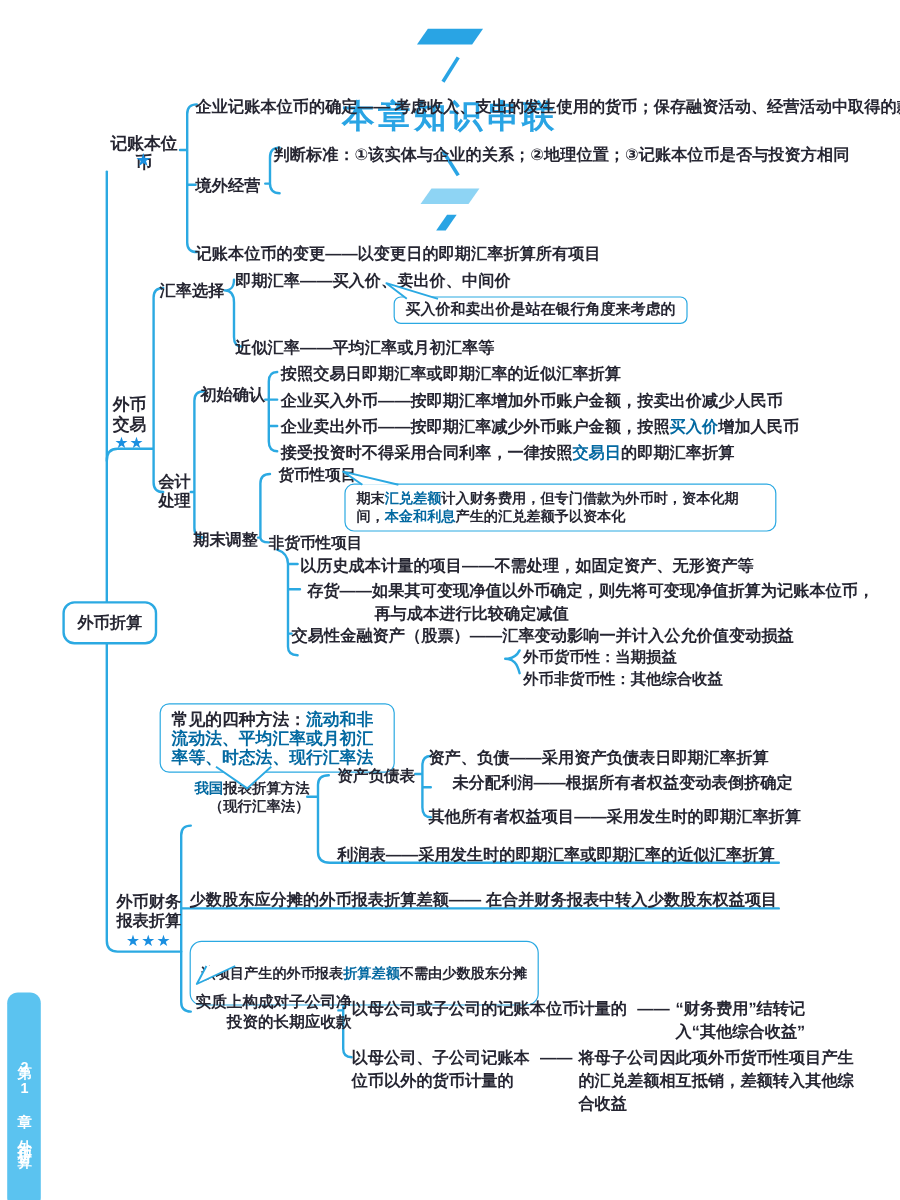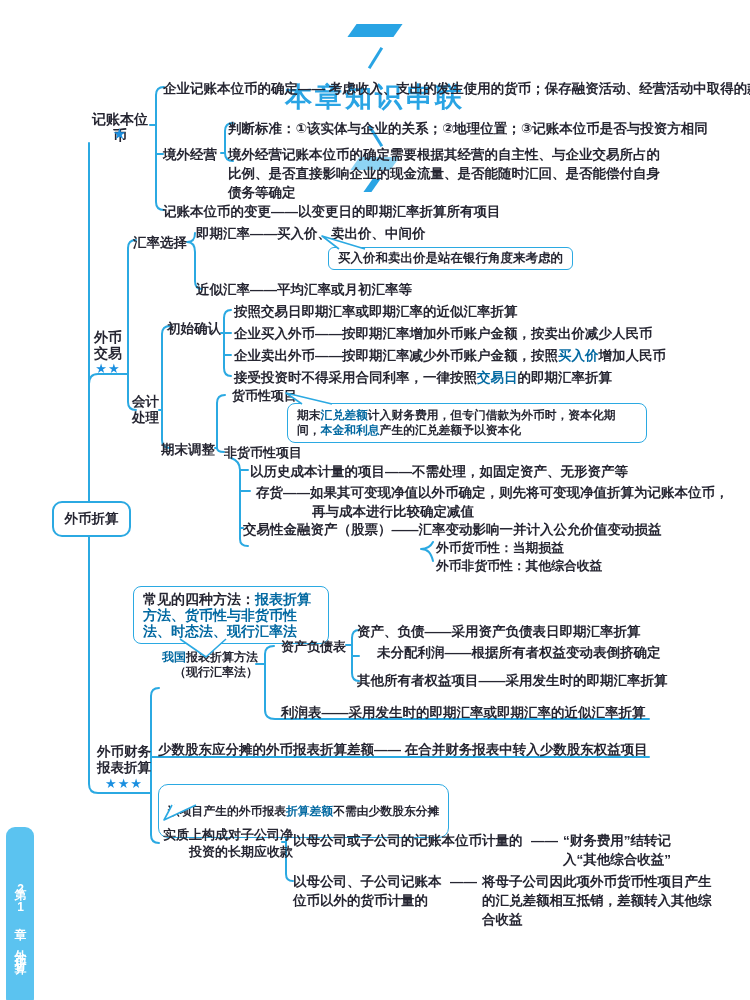--- a/index.html
+++ b/index.html
@@ -69,21 +69,20 @@
 
   <div class="rootbox" style="left:52px;top:501px;width:75px;height:32px;">外币折算</div>
 
   <div class="abs mainlbl" style="left:87px;top:111px;width:66px;">记账本位币</div>
   <div class="abs stars" style="left:87px;top:127px;width:66px;font-size:15px;">★</div>
 
   <div class="abs t" style="left:163px;top:79px;width:540px;padding-left:164px;text-indent:-164px;">企业记账本位币的确定—— 考虑收入、支出的发生使用的货币；保存融资活动、经营活动中取得的款项所使用的货币</div>
 
   <div class="abs lbl" style="left:163px;top:146px;">境外经营</div>
   <div class="abs t" style="left:228px;top:119px;width:500px;">判断标准：①该实体与企业的关系；②地理位置；③记账本位币是否与投资方相同</div>
-  <div class="abs t" style="left:228px;top:145px;width:440px;">境外经营记账本位币的确定需要根据其经营的自主性、与企业交易所占的比例、是否直接影响企业的现金流量、是否能随时汇回、是否能偿付自身债务等确定</div>
 
   <div class="abs t" style="left:163px;top:202px;width:560px;">记账本位币的变更——以变更日的即期汇率折算所有项目</div>
 
   <div class="abs mainlbl" style="left:92px;top:329px;width:32px;">外币交易</div>
   <div class="abs stars" style="left:86px;top:362px;width:44px;">★★</div>
 
   <div class="abs lbl" style="left:133px;top:234px;">汇率选择</div>
   <div class="abs t" style="left:196px;top:224px;width:320px;">即期汇率——买入价、卖出价、中间价</div>
   <div class="callout" style="left:328px;top:247px;padding:2px 9px;font-size:12.5px;border-radius:6px;line-height:17px;">买入价和卖出价是站在银行角度来考虑的</div>
   <div class="abs t" style="left:196px;top:280px;width:320px;">近似汇率——平均汇率或月初汇率等</div>
@@ -100,21 +99,21 @@
   <div class="abs lbl" style="left:232px;top:387px;font-size:13px;">货币性项目</div>
   <div class="callout" style="left:287px;top:403px;width:340px;padding:4px 9px;font-size:11.8px;line-height:15px;border-radius:8px;"><span>期末</span><span class="hl">汇兑差额</span><span>计入财务费用，但专门借款为外币时，资本化期间，</span><span class="hl">本金和利息</span><span>产生的汇兑差额予以资本化</span></div>
   <div class="abs lbl" style="left:224px;top:444px;font-size:13px;">非货币性项目</div>
 
   <div class="abs t" style="left:256px;top:483px;width:425px;padding-left:56px;text-indent:-56px;">存货——如果其可变现净值以外币确定，则先将可变现净值折算为记账本位币，再与成本进行比较确定减值</div>
   <div class="abs t" style="left:250px;top:462px;width:470px;">以历史成本计量的项目——不需处理，如固定资产、无形资产等</div>
   <div class="abs t" style="left:243px;top:520px;width:470px;">交易性金融资产（股票）——汇率变动影响一并计入公允价值变动损益</div>
   <div class="abs t" style="left:436px;top:538px;width:260px;font-size:12.8px;">外币货币性：当期损益</div>
   <div class="abs t" style="left:436px;top:556px;width:260px;font-size:12.8px;">外币非货币性：其他综合收益</div>
 
-  <div class="callout" style="left:133px;top:586px;width:176px;padding:4px 9px;font-size:14px;line-height:16px;border-radius:8px;"><span>常见的四种方法：</span><span class="hl">报表折算方法、货币性与非货币性法、时态法、现行汇率法</span></div>
+  <div class="callout" style="left:133px;top:586px;width:176px;padding:4px 9px;font-size:14px;line-height:16px;border-radius:8px;"><span>常见的四种方法：</span><span class="hl">流动和非流动法、平均汇率或月初汇率等、时态法、现行汇率法</span></div>
   <div class="abs lbl ctr" style="left:158px;top:650px;width:100px;font-size:12px;line-height:15px;"><span class="hl">我国</span><span>报表折算方法（现行汇率法）</span></div>
 
   <div class="abs lbl" style="left:281px;top:638px;font-size:13px;">资产负债表</div>
   <div class="abs t" style="left:357px;top:622px;width:380px;">资产、负债——采用资产负债表日即期汇率折算</div>
   <div class="abs t" style="left:357px;top:643px;width:380px;margin-left:20px;">未分配利润——根据所有者权益变动表倒挤确定</div>
   <div class="abs t" style="left:281px;top:703px;width:400px;">利润表——采用发生时的即期汇率或即期汇率的近似汇率折算</div>
 
   <div class="abs t" style="left:357px;top:671px;width:380px;">其他所有者权益项目——采用发生时的即期汇率折算</div>
 
   <div class="abs mainlbl" style="left:95px;top:744px;width:58px;font-size:13.5px;">外币财务报表折算</div>

